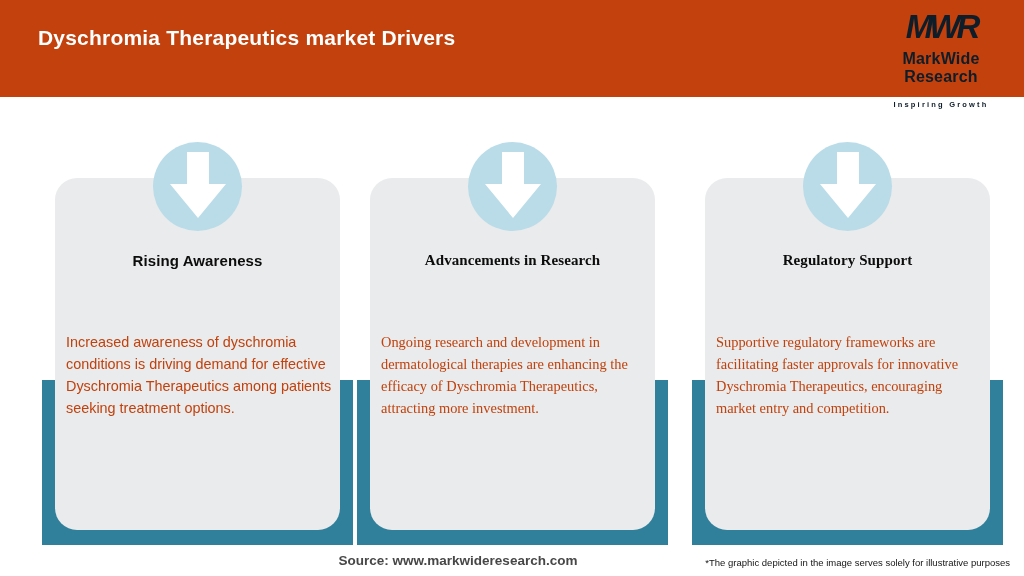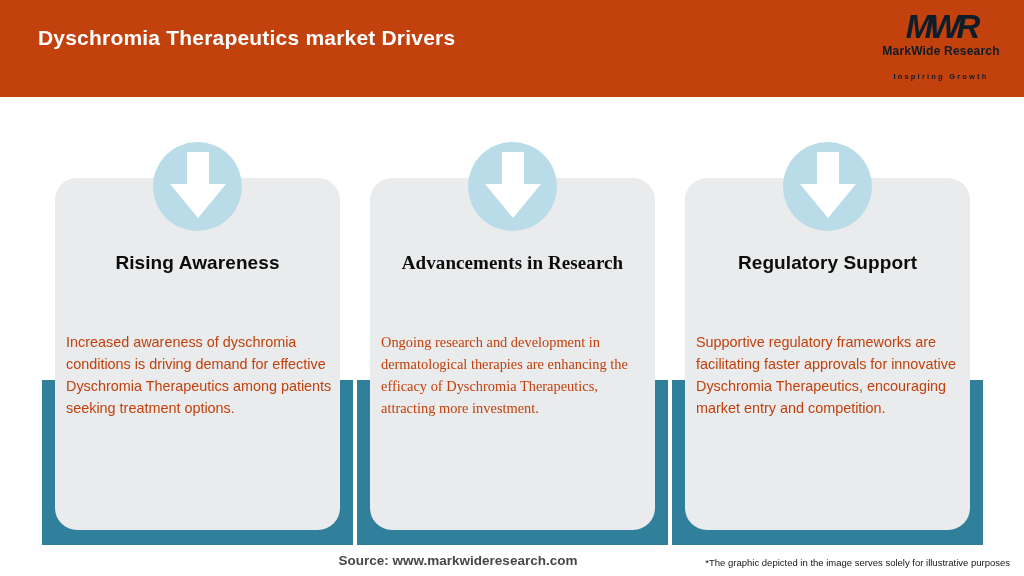--- a/index.html
+++ b/index.html
@@ -10,37 +10,37 @@
   
   .header{position:absolute;left:0;top:0;width:1024px;height:97px;background:#c2410c;}
   .header-title{
     position:absolute;left:38px;top:26px;font-size:21px;font-weight:bold;color:#ffffff;
     letter-spacing:.2px;
   }
   .logo{position:absolute;right:18px;top:10px;width:130px;text-align:center;color:#0D1D2A;}
   .logo-monogram{
     font-size:33px;font-weight:bold;font-style:italic;letter-spacing:-4px;line-height:1;
   }
-  .logo-name{font-size:12px;font-weight:bold;margin-top:1px;letter-spacing:.2px;}
+  .logo-name{font-size:16px;font-weight:bold;margin-top:7px;letter-spacing:.2px;}
   .logo-tagline{font-size:7.5px;font-weight:bold;letter-spacing:2.2px;margin-top:14px;}
   
   .card-group{position:absolute;top:0;width:311px;height:576px;}
-  .g1{left:42px;} .g2{left:357px;font-family:Liberation Serif, serif;} .g3{left:672px;}
+  .g1{left:42px;} .g2{left:357px;font-family:Liberation Serif, serif;} .g3{left:692px;font-family:Liberation Serif, serif;}
   .band{position:absolute;left:0;top:380px;width:311px;height:165px;background:#31809B;}
   .card{
     position:absolute;left:13px;top:178px;width:285px;height:352px;
     background:#E9EBEC;border-radius:22px;
   }
   .circle{
     position:absolute;left:111px;top:142px;width:89px;height:89px;border-radius:50%;
     background:#B9DCE8;display:flex;align-items:center;justify-content:center;
   }
   .card-title{
     position:absolute;left:0;top:252px;width:311px;text-align:center;
-    font-size:19px;font-weight:bold;color:#0c0c0c;letter-spacing:.1px;
+    font-size:15px;font-weight:bold;color:#0c0c0c;letter-spacing:.1px;
   }
   .card-desc{
     position:absolute;left:24px;top:331px;width:266px;
     font-size:14.4px;line-height:22px;color:#c2410c;
   }
   
   .source{
     position:absolute;left:0;top:553px;width:916px;text-align:center;
     font-size:13.5px;font-weight:bold;color:#474747;
   }

